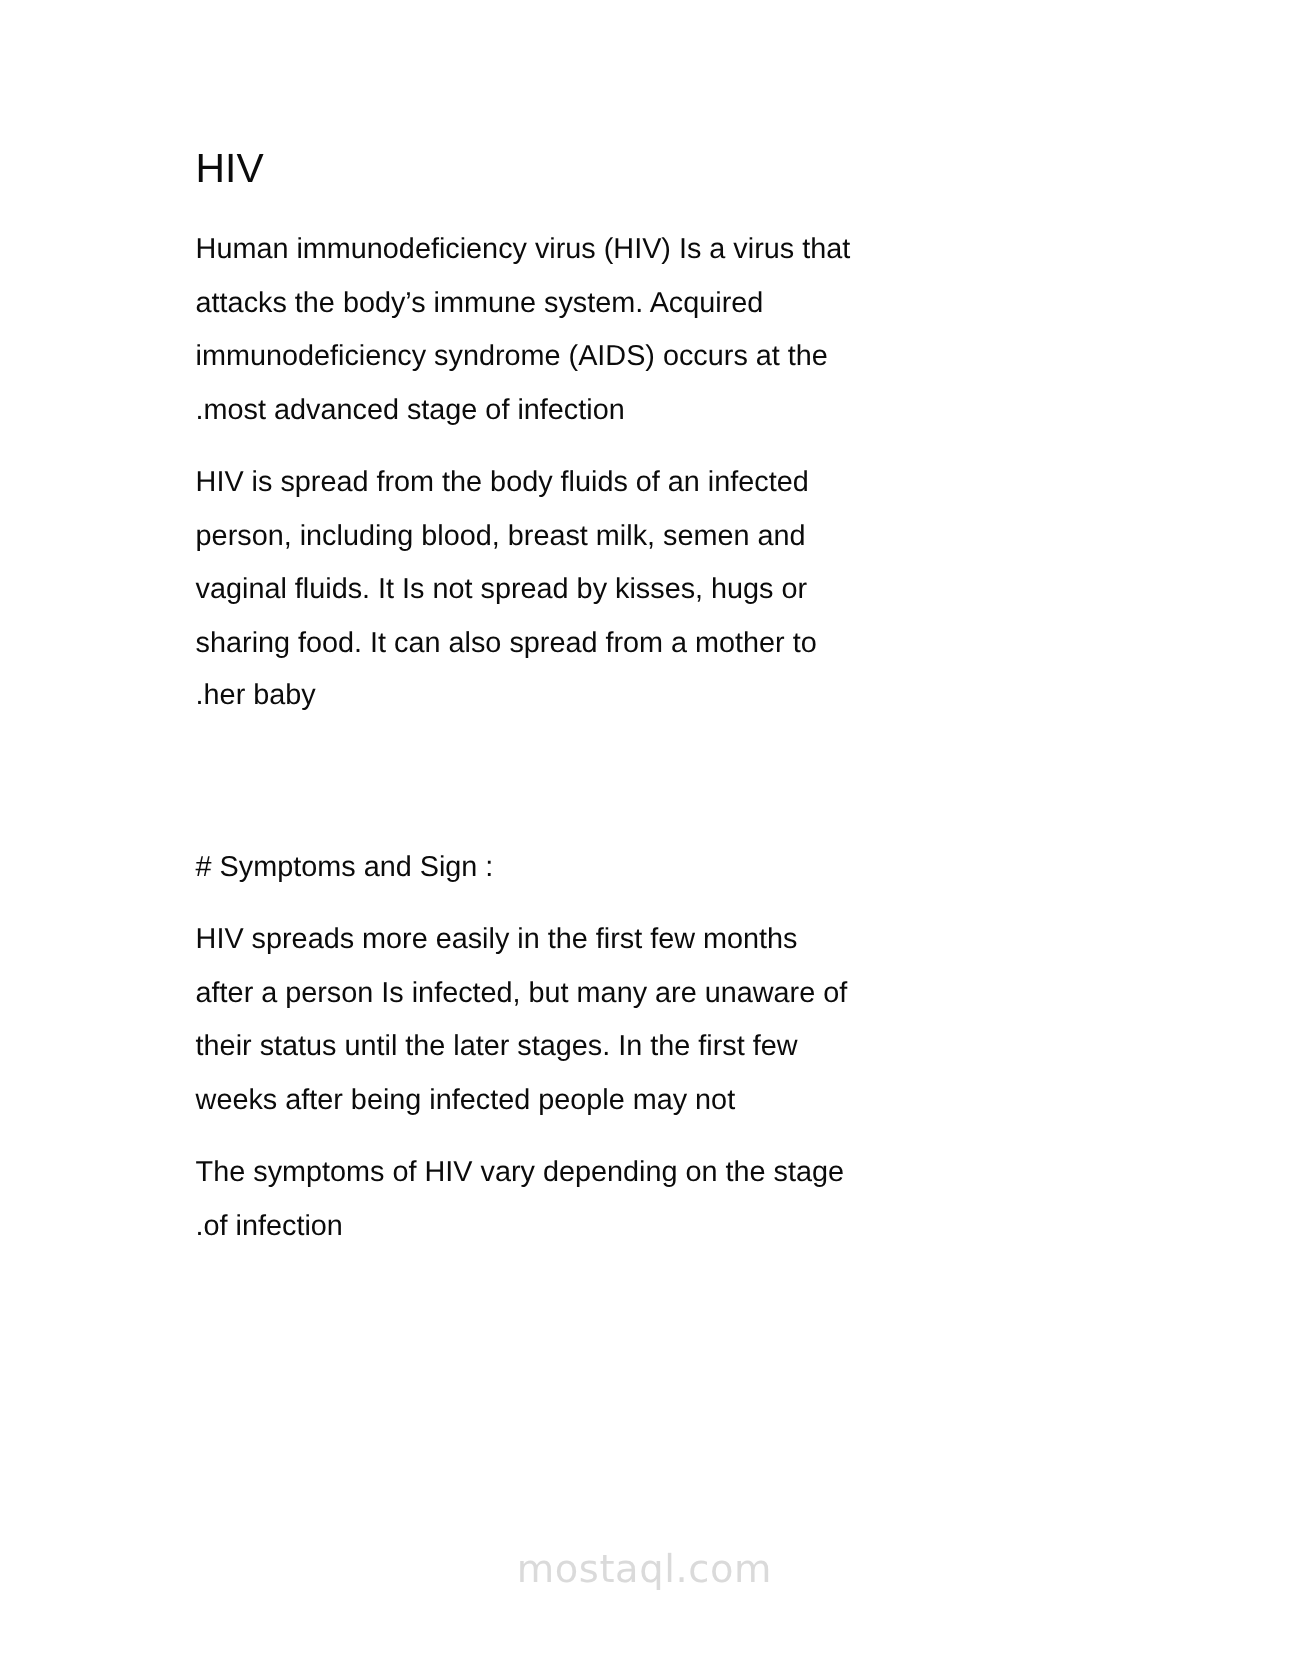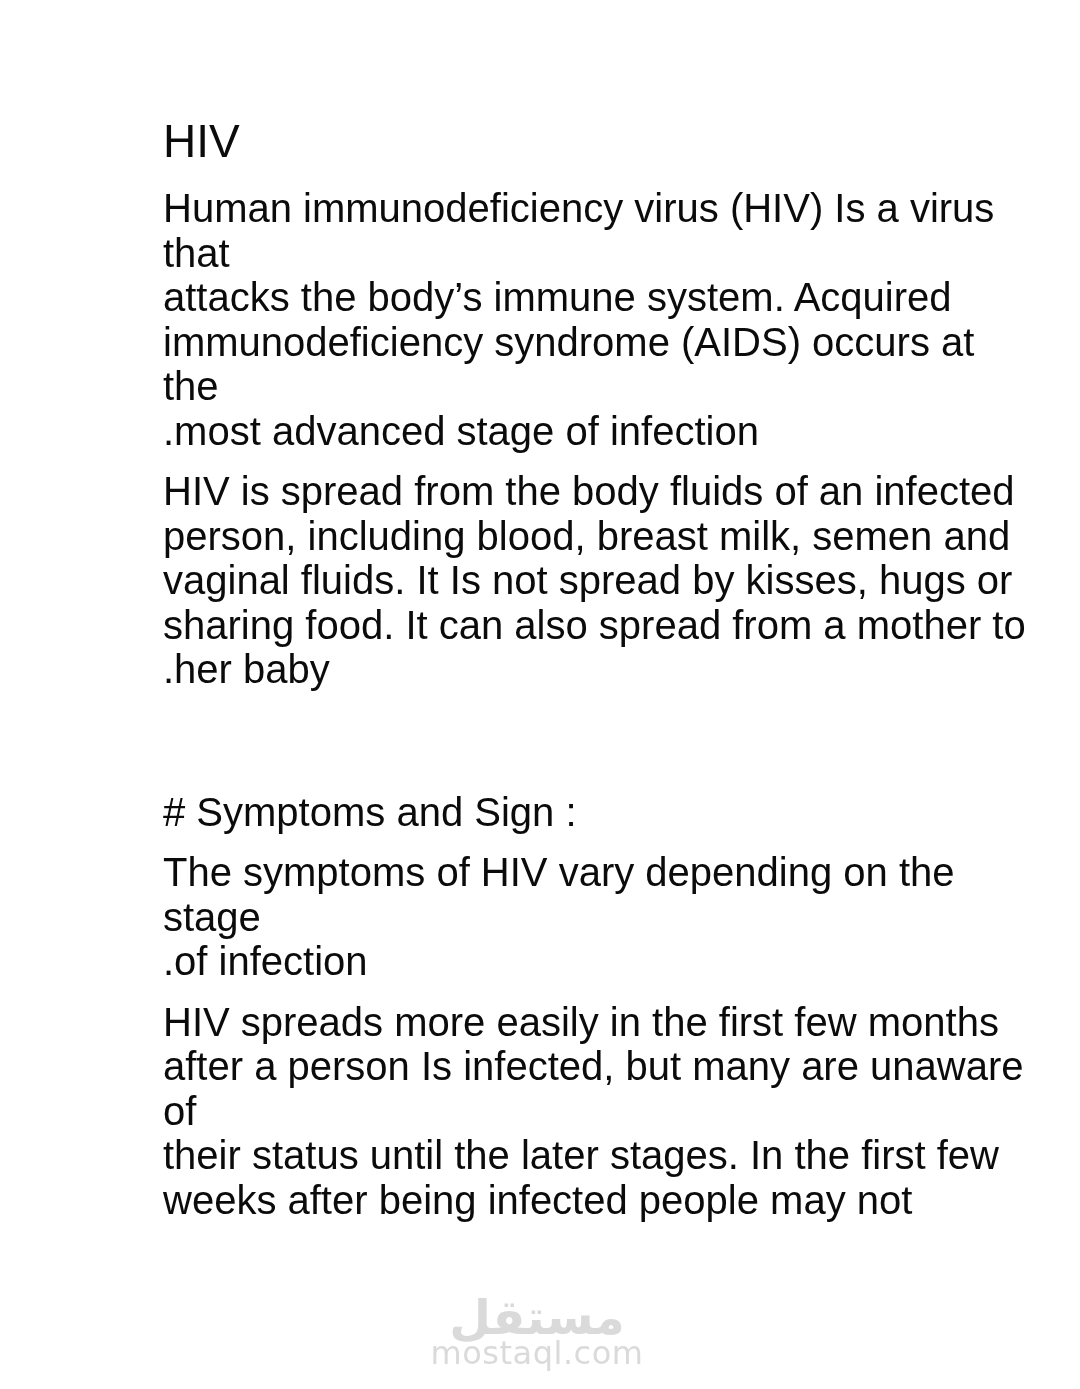--- a/index.html
+++ b/index.html
@@ -22,28 +22,28 @@
     background: #ffffff;
   }
   .content {
     position: absolute;
     left: 163px;
     top: 116px;
     width: 870px;
     z-index: 1;
   }
   h1.doc-title {
-    font-size: 46px;
+    font-size: 34px;
     font-weight: 400;
     line-height: 50px;
     margin: 0 0 20px 0;
     color: #0b0b0b;
   }
   .para {
-    font-size: 40px;
+    font-size: 24px;
     font-weight: 400;
     line-height: 44.5px;
     margin: 0 0 16px 0;
     white-space: pre-line;
     color: #0b0b0b;
   }
   .section-heading {
     margin-top: 98px;
   }
   .watermark {
@@ -70,21 +70,20 @@
     line-height: 26px;
     letter-spacing: 0.5px;
   }
 </style>
 </head>
 <body>
 
 <div class="page">
 
   <div class="watermark">
-    <div class="wm-logo">مستقل</div>
     <div class="wm-site">mostaql.com</div>
   </div>
 
   <div class="content">
 
     <h1 class="doc-title">HIV</h1>
 
     <p class="para">Human immunodeficiency virus (HIV) Is a virus that
 attacks the body’s immune system. Acquired
 immunodeficiency syndrome (AIDS) occurs at the
@@ -93,22 +92,22 @@
 
     <p class="para">HIV is spread from the body fluids of an infected
 person, including blood, breast milk, semen and
 vaginal fluids. It Is not spread by kisses, hugs or
 sharing food. It can also spread from a mother to
 .her baby</p>
 
 
     <p class="para section-heading"># Symptoms and Sign :</p>
 
-    <p class="para">The symptoms of HIV vary depending on the stage
-.of infection</p>
-
     <p class="para">HIV spreads more easily in the first few months
 after a person Is infected, but many are unaware of
 their status until the later stages. In the first few
 weeks after being infected people may not</p>
 
+    <p class="para">The symptoms of HIV vary depending on the stage
+.of infection</p>
+
   </div>
 </div>
 
 </body></html>

